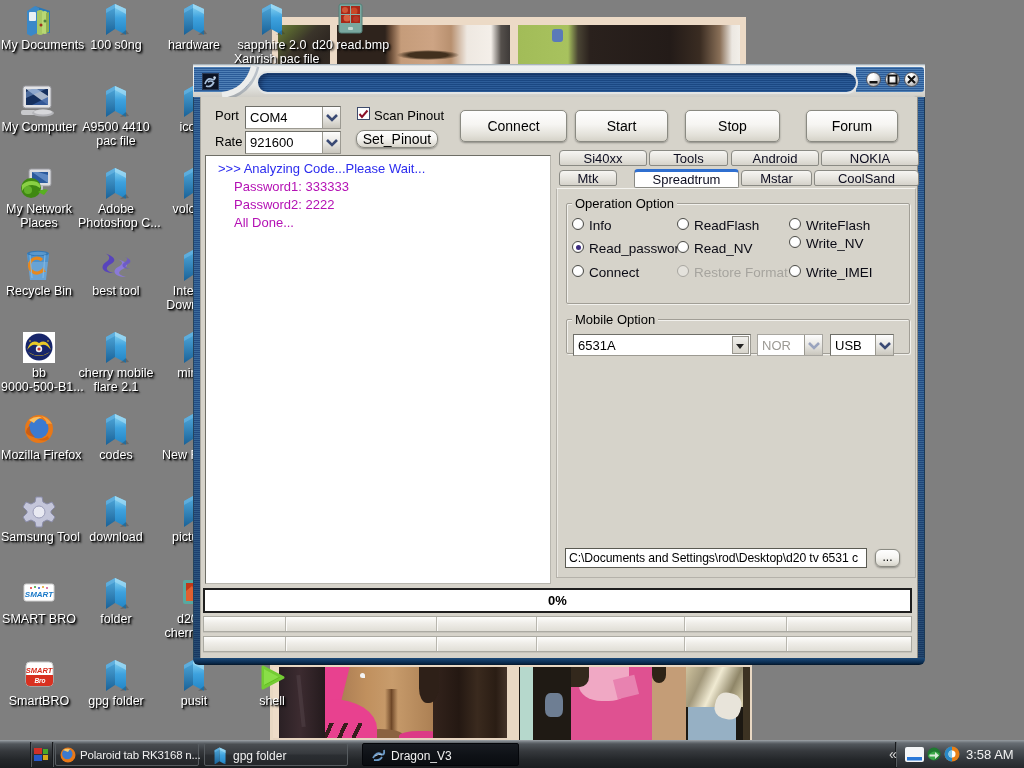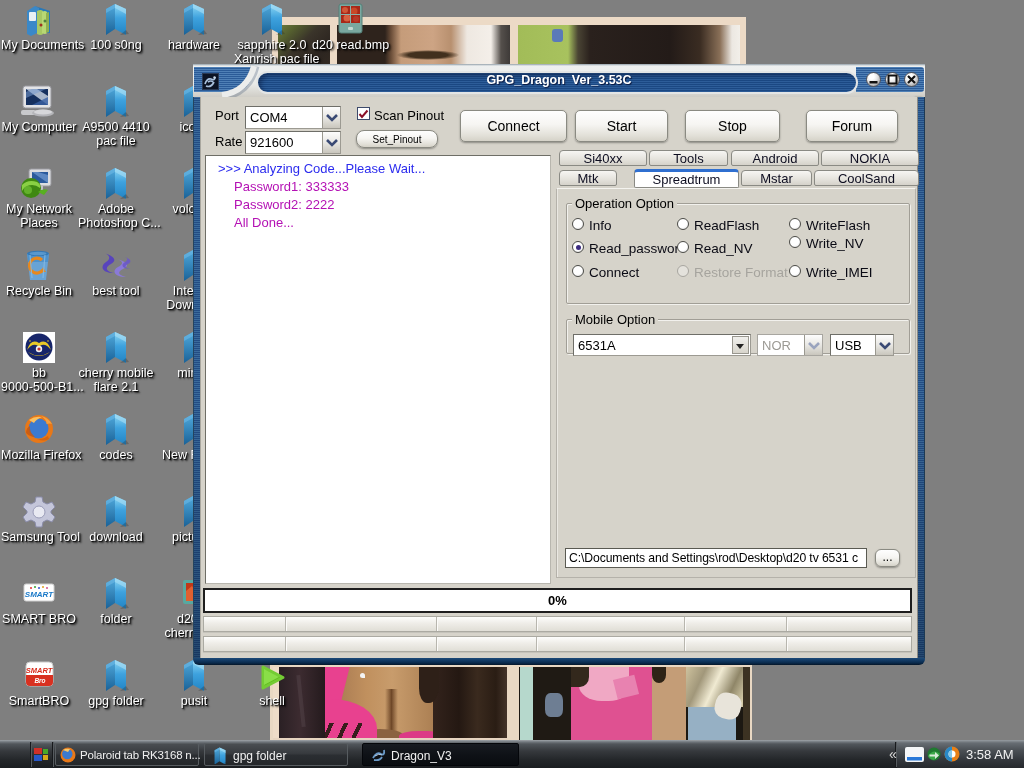--- a/index.html
+++ b/index.html
@@ -401,21 +401,20 @@
    <svg class="abs" style="left:20px;top:0" width="100" height="34">
      <path d="M 10,32 C 26,30 38,20 42,2" stroke="rgba(70,90,120,.3)" stroke-width="9" fill="none"></path>
      <path d="M 9,31 C 25,29 37,19 41,2" stroke="#ecedec" stroke-width="6" fill="none"></path>
    </svg>
    <div class="blk" style="left:9px;top:9px;width:17px;height:17px;background:#0c1424;border:1px solid #2a3a54">
      <svg width="15" height="15">
           <path d="M2,10 Q4,4 8,5 Q12,7 12,3 M3,12 Q8,14 11,8 M5,8 Q8,6 10,8" stroke="#a8c0dc" stroke-width="1.7" fill="none"></path>
           <circle cx="11.5" cy="3.5" r="1.2" fill="#c8d8e8"></circle>
         </svg>
    </div>
-   <div id="title">GPG_Dragon&nbsp; Ver_3.53C</div>
    <div class="tbtn" style="left:673px"><svg width="13" height="13">
           <rect x="2.5" y="8" width="8" height="2.5" fill="#111"></rect>
         </svg></div>
    <div class="tbtn" style="left:692px"><svg width="13" height="13">
           <rect x="2.5" y="2.5" width="8" height="8" fill="none" stroke="#111" stroke-width="2"></rect>
         </svg></div>
    <div class="tbtn" style="left:711px"><svg width="13" height="13">
           <path d="M3,3 L10,10 M10,3 L3,10" stroke="#111" stroke-width="2.2"></path>
         </svg></div>
  </div>
@@ -439,21 +438,21 @@
           <svg width="12" height="10">
             <path d="M1,2 L6,7 L11,2" stroke="#3a4a74" stroke-width="2.6" fill="none"></path>
           </svg>
         </span>
       </div>
    <div class="abs" style="left:157px;top:10px;width:13px;height:13px;background:#fff;border:1px solid #3d4a6b">
      <svg width="11" height="11">
           <path d="M1.5,5 L4,8 L9.5,1.5" stroke="#8c1028" stroke-width="2" fill="none"></path>
         </svg></div>
    <div class="lab" style="left:174px;top:11px">Scan Pinout</div>
-   <div class="btn" style="left:156px;top:33px;width:82px;height:18px;border-radius:8px;font-size:10px;line-height:17px">Set_Pinout</div>
+   <div class="btn" style="left:156px;top:33px;width:82px;height:18px;border-radius:8px;font-size:14px;line-height:17px">Set_Pinout</div>
    <div class="btn" style="left:260px;top:13px;width:107px;height:32px;line-height:30px">Connect</div>
    <div class="btn" style="left:375px;top:13px;width:93px;height:32px;line-height:30px">Start</div>
    <div class="btn" style="left:485px;top:13px;width:95px;height:32px;line-height:30px">Stop</div>
    <div class="btn" style="left:606px;top:13px;width:92px;height:32px;line-height:30px">Forum</div>
 
    <div class="abs" style="left:5px;top:58px;width:346px;height:429px;background:#fff;border:1px solid;border-color:#6e6e66 #b8b6ae #b8b6ae #6e6e66;font-size:13px;line-height:18px;padding:4px 0 0 12px;color:#2c2cee">
      <div>&gt;&gt;&gt; Analyzing Code...Please Wait...</div>
      <div style="color:#b411b4;padding-left:16px">Password1: 333333</div>
      <div style="color:#b411b4;padding-left:16px">Password2: 2222</div>
      <div style="color:#b411b4;padding-left:16px">All Done...</div>

